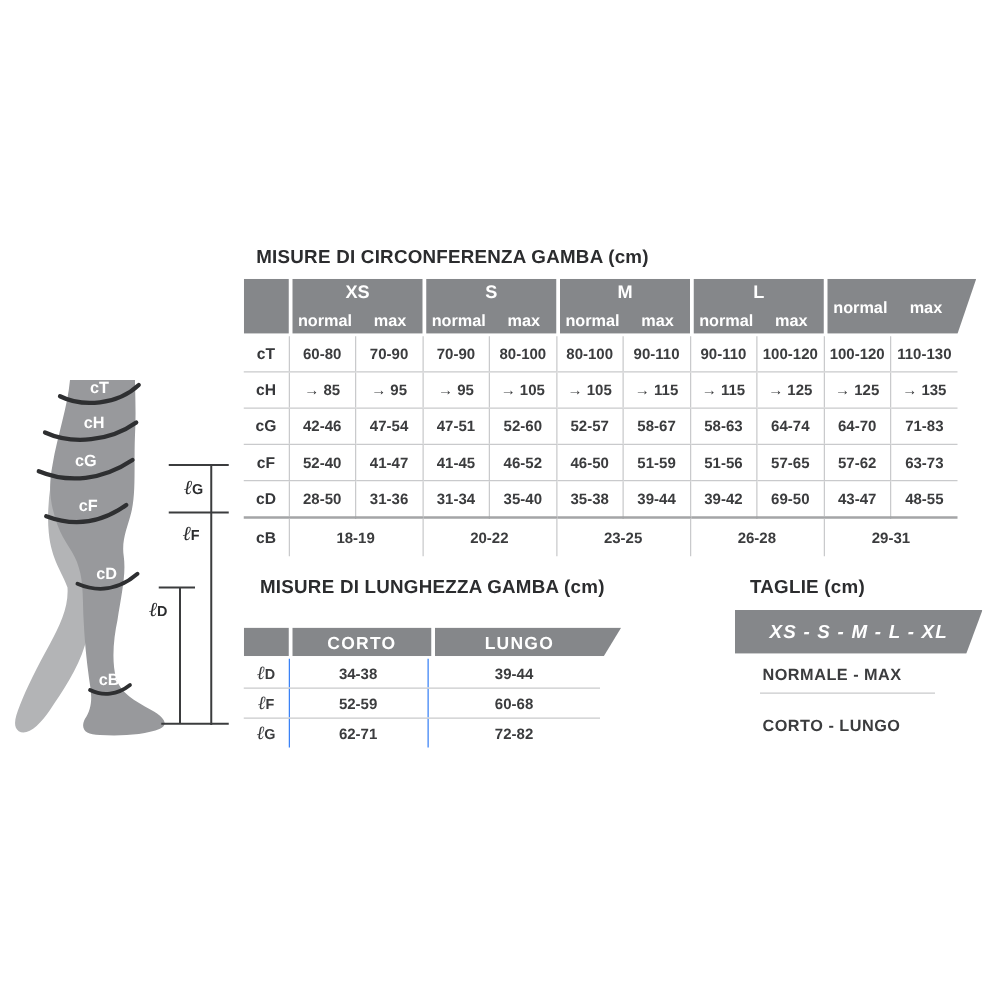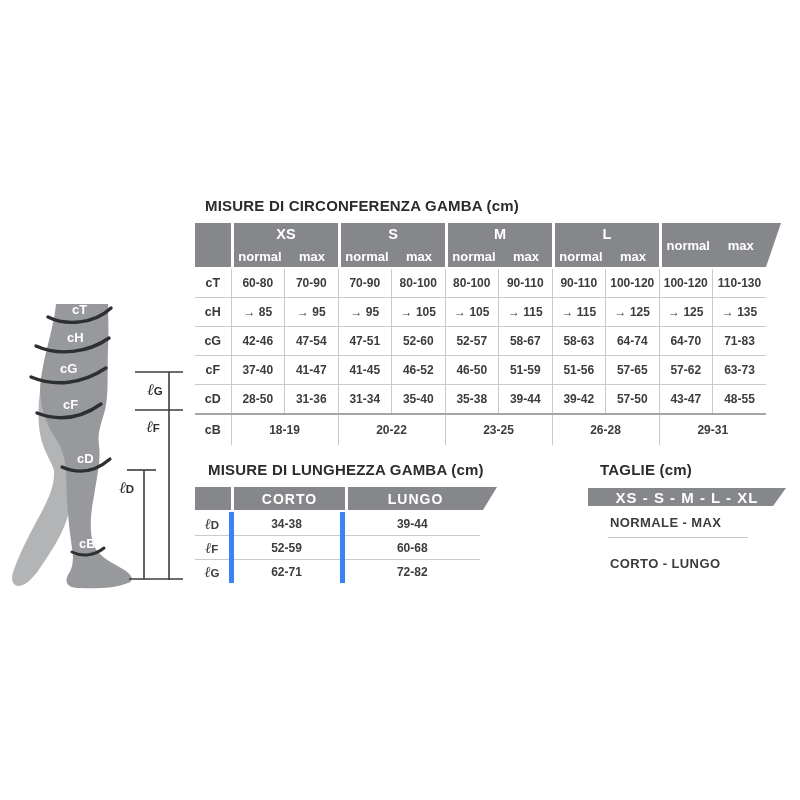--- a/index.html
+++ b/index.html
@@ -26,40 +26,40 @@
             height:28px;text-align:center;font-size:12px;font-weight:bold;color:#3b3c3e;
             padding:0;white-space:nowrap;}
   table.meas td:first-child{border-left:none;}
   table.meas tr:last-child td{border-bottom:none;}
   table.meas col.lblcol{width:36px;}
   table.meas td.rl{font-size:12.5px;color:#36373a;}
   table.meas tr.spanrow td{border-top:2px solid #a4a5a7;height:30px;}
 
   
   #len{position:absolute;left:195px;top:461px;width:302px;}
-  #len .section-title{margin:0 0 9px 13px;}
+  #len .section-title{margin:0 0 24px 13px;}
   .hdr-band2{display:grid;grid-template-columns:36px 111px 149px;column-gap:3px;height:23px;
             clip-path:polygon(0 0,100% 0,calc(100% - 14px) 100%,0 100%);}
   .hdr-band2 .hdr-cell{align-items:center;justify-content:center;flex-direction:row;
             color:#fff;font-weight:bold;font-size:14px;letter-spacing:1px;}
   .hdr-band2 .hdr-cell.slant{padding-right:14px;}
   table.lent{border-collapse:collapse;table-layout:fixed;width:285px;margin-top:2px;}
-  table.lent td{border-left:5px solid #3b82f6;border-bottom:1px solid #c9cacc;height:23px;
+  table.lent td{border-left:1px solid #3b82f6;border-bottom:1px solid #c9cacc;height:23px;
             text-align:center;font-size:12px;font-weight:bold;color:#3b3c3e;padding:0;}
   table.lent td:first-child{border-left:none;}
   table.lent tr:last-child td{border-bottom:none;}
   .lsym{font-family:"DejaVu Serif",serif;font-style:italic;font-weight:normal;font-size:15px;}
   .lcap{font-weight:bold;font-size:11.5px;}
 
   
   #taglie{position:absolute;left:588px;top:461px;width:210px;}
   #taglie .section-title{margin:0 0 10px 12px;}
-  .banner{width:198px;height:18px;background:#85878a;display:flex;align-items:center;justify-content:center;
+  .banner{width:198px;height:35px;background:#85878a;display:flex;align-items:center;justify-content:center;
           clip-path:polygon(0 0,100% 0,calc(100% - 13px) 100%,0 100%);
-          color:#fff;font-weight:bold;font-size:15px;letter-spacing:1px;}
+          color:#fff;font-weight:bold;font-size:15px;letter-spacing:1px;font-style:italic;}
   .taglie-line{margin:9px 0 0 22px;font-size:13px;color:#3b3c3e;letter-spacing:.4px;font-weight:bold;}
   .taglie-div{margin:7px 0 0 20px;width:140px;border-top:1px solid #c9cacc;}
 
   
   #legsvg{position:absolute;left:10px;top:300px;}
   .bandlbl{fill:#ffffff;font-family:"Liberation Sans",sans-serif;font-weight:bold;font-size:13px;}
   .mline{stroke:#3b3c3e;stroke-width:1.6;fill:none;}
   .svg-lsym{font-family:"DejaVu Serif",serif;font-style:italic;font-size:16px;fill:#2b2c2e;}
   .svg-lcap{font-family:"Liberation Sans",sans-serif;font-weight:bold;font-size:11.5px;fill:#2b2c2e;}
 </style>
@@ -207,41 +207,41 @@
         <td>52-60</td>
         <td>52-57</td>
         <td>58-67</td>
         <td>58-63</td>
         <td>64-74</td>
         <td>64-70</td>
         <td>71-83</td>
       </tr>
       <tr>
         <td class="rl">cF</td>
-        <td>37-40</td>
+        <td>52-40</td>
         <td>41-47</td>
         <td>41-45</td>
         <td>46-52</td>
         <td>46-50</td>
         <td>51-59</td>
         <td>51-56</td>
         <td>57-65</td>
         <td>57-62</td>
         <td>63-73</td>
       </tr>
       <tr>
         <td class="rl">cD</td>
         <td>28-50</td>
         <td>31-36</td>
         <td>31-34</td>
         <td>35-40</td>
         <td>35-38</td>
         <td>39-44</td>
         <td>39-42</td>
-        <td>57-50</td>
+        <td>69-50</td>
         <td>43-47</td>
         <td>48-55</td>
       </tr>
       <tr class="spanrow">
         <td class="rl">cB</td>
         <td colspan="2">18-19</td>
         <td colspan="2">20-22</td>
         <td colspan="2">23-25</td>
         <td colspan="2">26-28</td>
         <td colspan="2">29-31</td>

